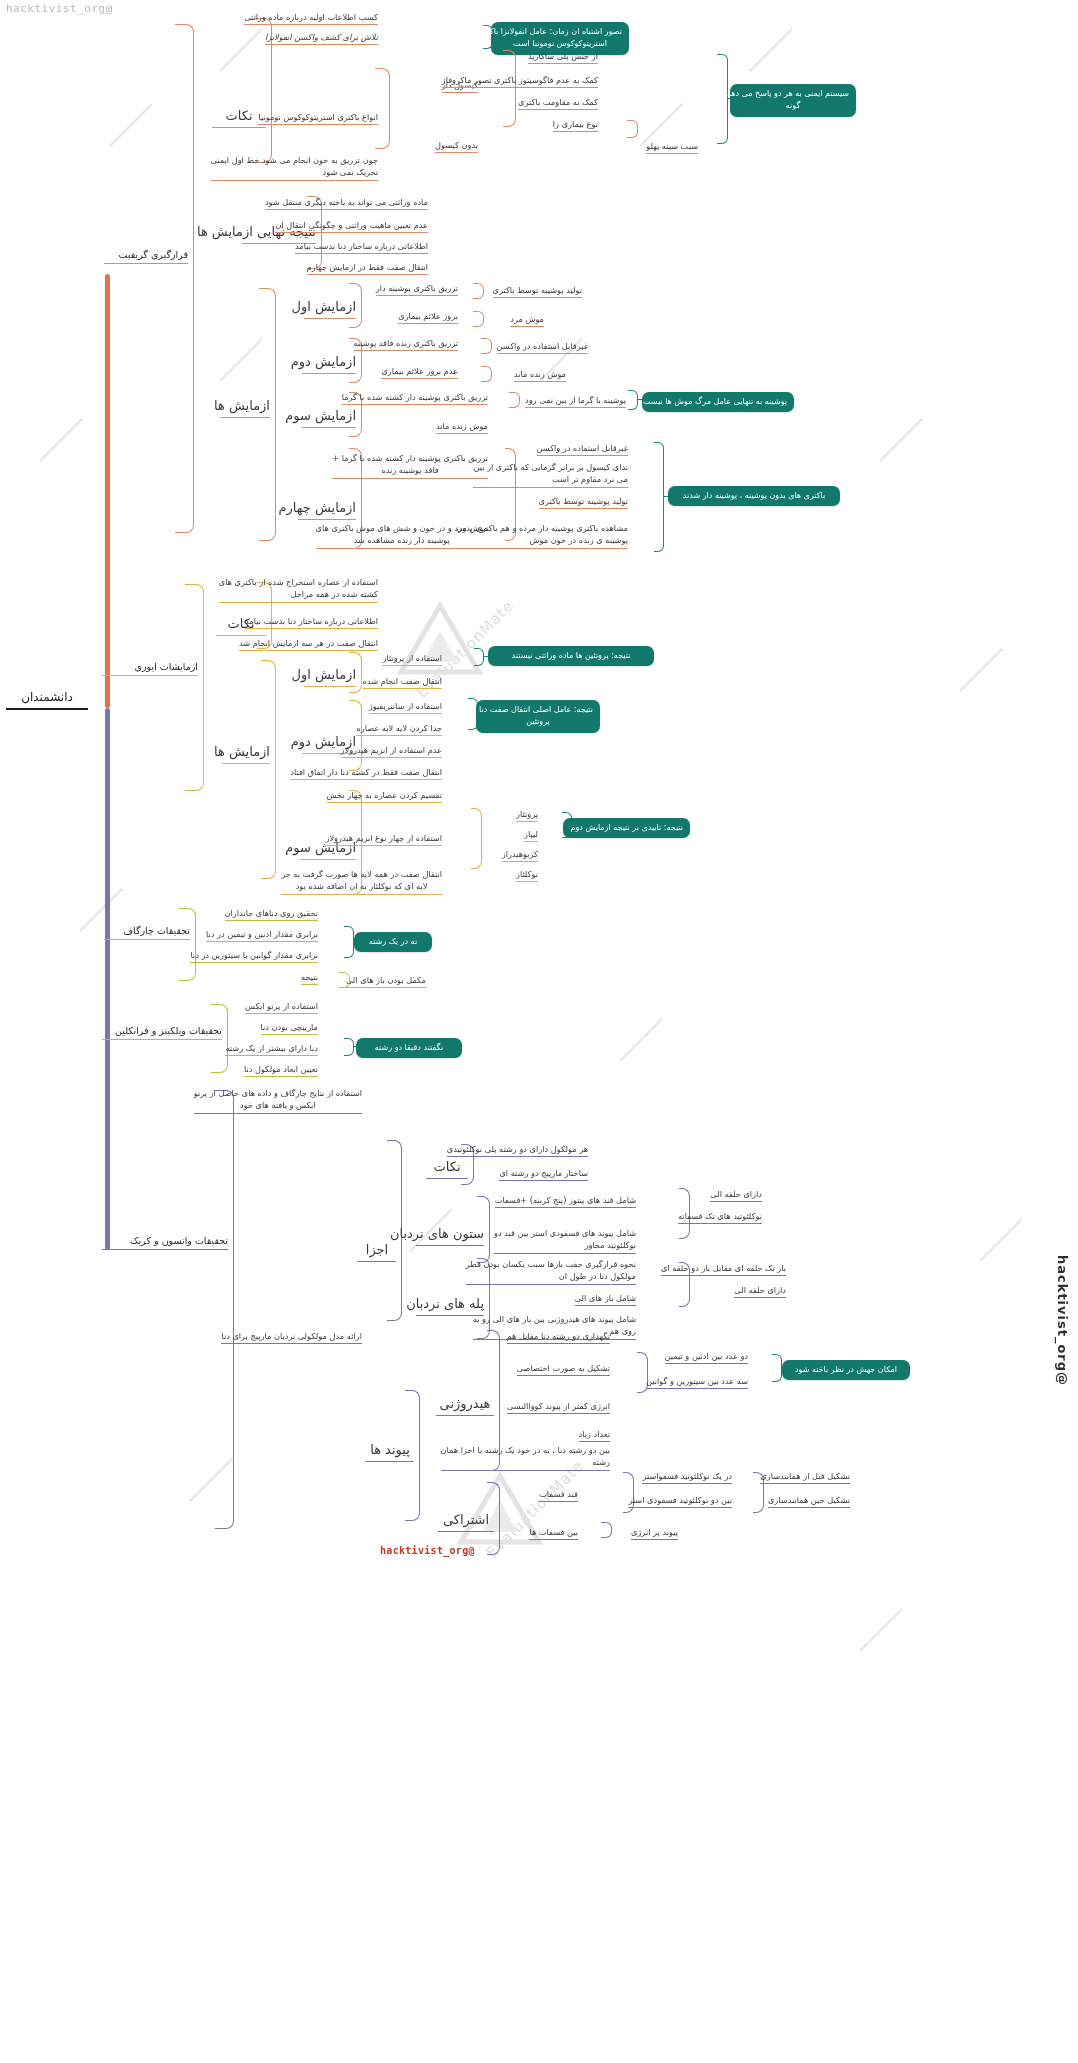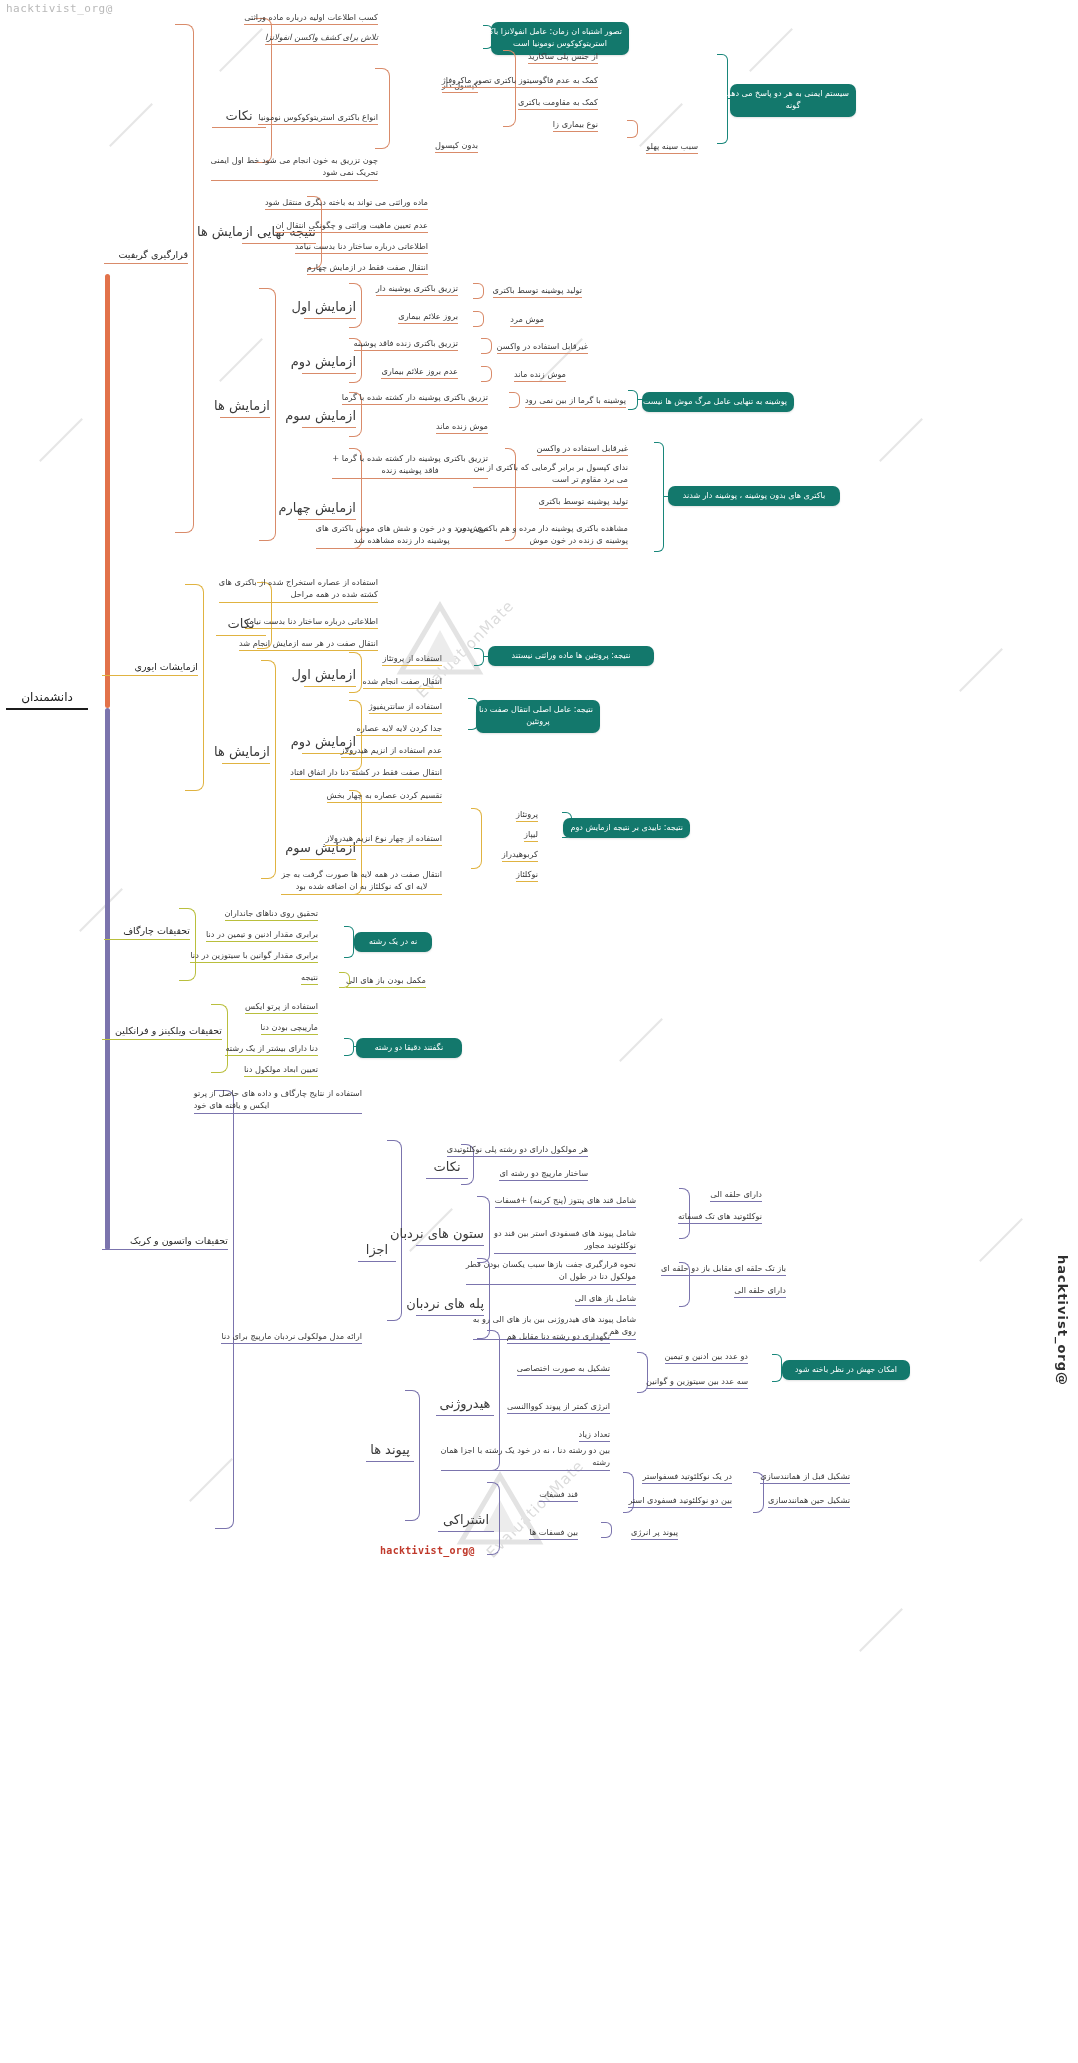--- a/index.html
+++ b/index.html
@@ -289,21 +289,21 @@
   <div class="node ug nowrap" style="right:760px;top:1063px;">تعیین ابعاد مولکول دنا</div>
 
   <div class="brk t" style="right:724px;top:1038px;width:9px;height:16px;"></div>
   <div class="lnk t" style="right:714px;top:1046px;width:10px;"></div>
   <div class="pill" style="right:616px;top:1038px;width:92px;">نگفتند دقیقا دو رشته</div>
 
   <div class="node l1 up" style="right:850px;top:1234px;width:126px;">تحقیقات واتسون و کریک</div>
   <div class="brk p" style="right:844px;top:1090px;width:18px;height:156px;border-radius:0 8px 0 0;border-bottom:none;"></div>
   <div class="brk p" style="right:844px;top:1246px;width:18px;height:282px;border-radius:0 0 8px 0;border-top:none;"></div>
 
-  <div class="node up" style="right:716px;top:1087px;text-align:left;">استفاده از نتایج چارگاف و داده های حاصل از پرتو
+  <div class="node up" style="right:716px;top:1087px;text-align:center;">استفاده از نتایج چارگاف و داده های حاصل از پرتو
 ایکس و یافته های خود</div>
 
   <div class="node up" style="right:716px;top:1330px;text-align:center;">ارائه مدل مولکولی نردبان مارپیچ برای دنا</div>
 
   <div class="node l2 up" style="right:682px;top:1240px;width:38px;text-align:center;">اجزا</div>
   <div class="brk p" style="right:676px;top:1140px;width:14px;height:108px;border-radius:0 8px 0 0;border-bottom:none;"></div>
   <div class="brk p" style="right:676px;top:1248px;width:14px;height:72px;border-radius:0 0 8px 0;border-top:none;"></div>
 
   <div class="node l2 up" style="right:610px;top:1157px;width:42px;text-align:center;">نکات</div>
   <div class="brk p" style="right:604px;top:1144px;width:12px;height:20px;border-radius:0 8px 0 0;border-bottom:none;"></div>

